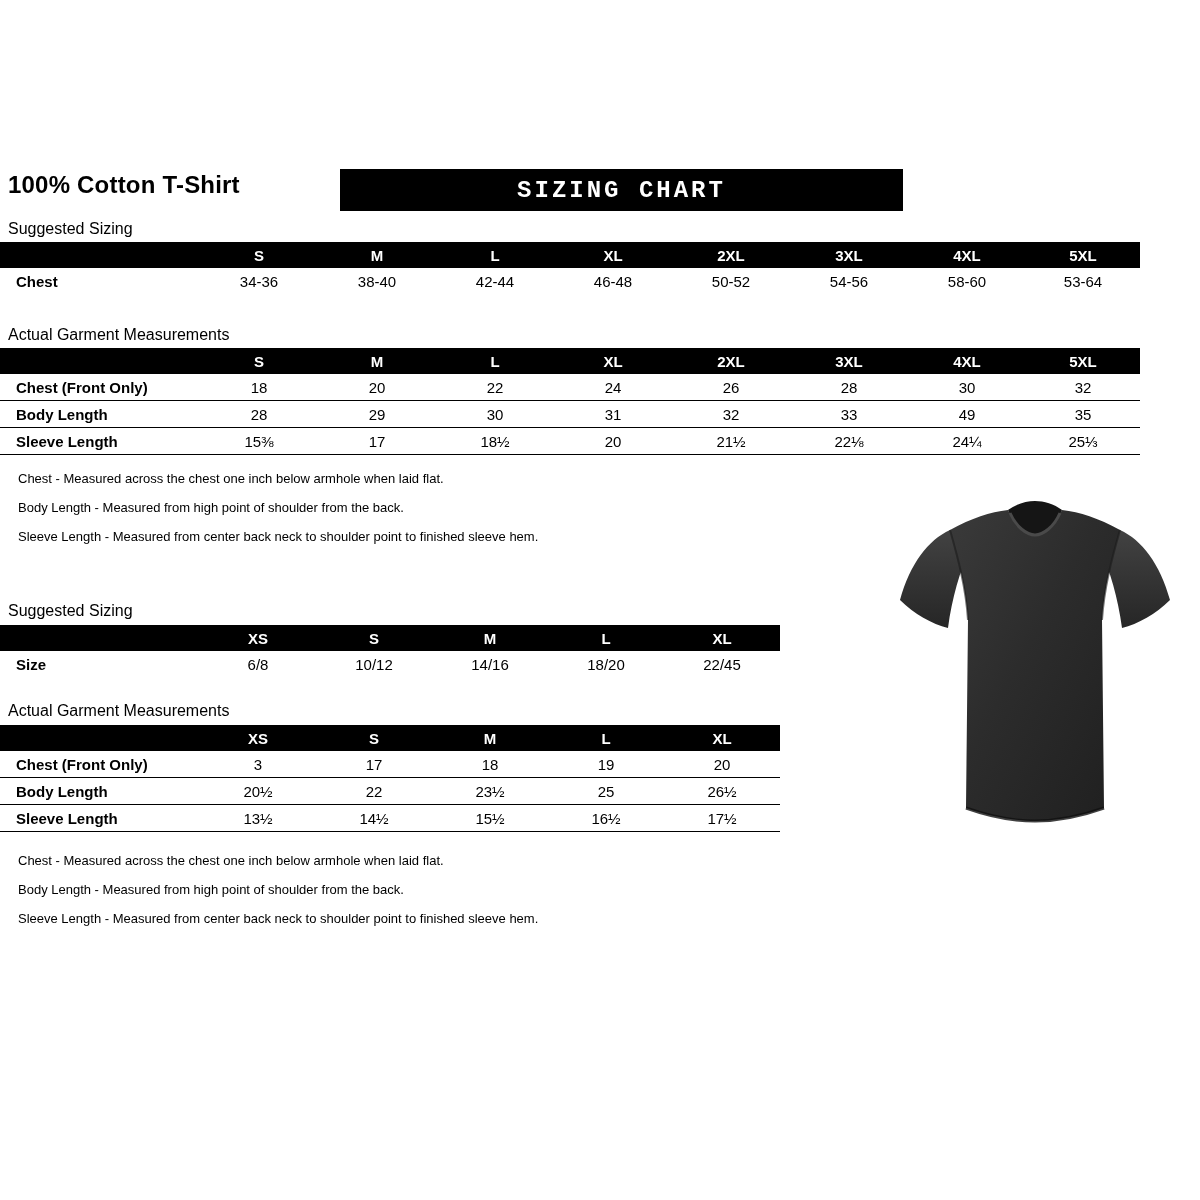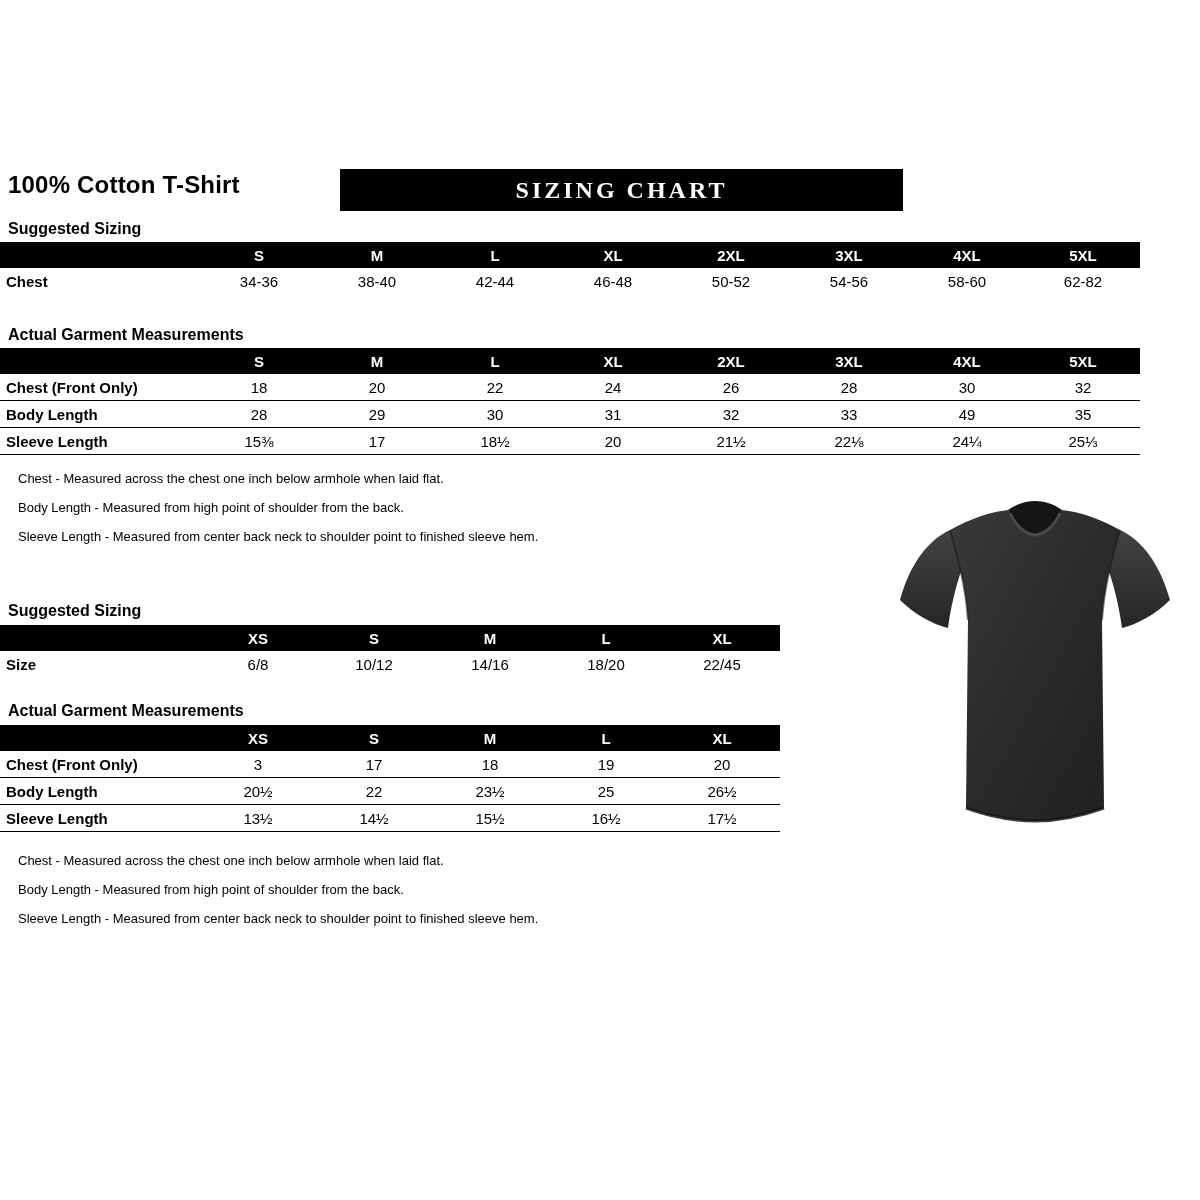--- a/index.html
+++ b/index.html
@@ -41,28 +41,28 @@
     background: #000000;
     color: #ffffff;
     display: flex;
     align-items: center;
     justify-content: center;
   }
   .sizing-chart-banner span {
     font-size: 24px;
     font-weight: 700;
     letter-spacing: 3px;
-    font-family: Liberation Serif, serif;
+    font-family: Liberation Mono, monospace;
   }
 
   .section-label {
     position: absolute;
     left: 8px;
     font-size: 16px;
-    font-weight: 700;
+    font-weight: 400;
     white-space: nowrap;
   }
 
   
   table.sz {
     position: absolute;
     border-collapse: collapse;
     table-layout: fixed;
     font-size: 15px;
   }
@@ -85,21 +85,21 @@
     padding-left: 6px;
   }
   table.sz tbody td {
     height: 26px;
     font-size: 15px;
     font-weight: 400;
     border-bottom: 1px solid #000000;
   }
   table.sz tbody td.rowlab {
     text-align: left;
-    padding-left: 6px;
+    padding-left: 16px;
     font-weight: 700;
     font-size: 15px;
   }
   table.sz.single tbody td {
     border-bottom: none;
   }
 
   
   .note {
     position: absolute;
@@ -168,21 +168,21 @@
     <tbody>
       <tr>
         <td class="rowlab">Chest</td>
         <td>34-36</td>
         <td>38-40</td>
         <td>42-44</td>
         <td>46-48</td>
         <td>50-52</td>
         <td>54-56</td>
         <td>58-60</td>
-        <td>62-82</td>
+        <td>53-64</td>
       </tr>
     </tbody>
   </table>
 
   <div class="section-label" style="top:318px;">Actual Garment Measurements</div>
 
   <table class="sz" style="left:0px; top:340px; width:1140px;">
     <colgroup>
       <col style="width:200px">
         <col style="width:118px">

